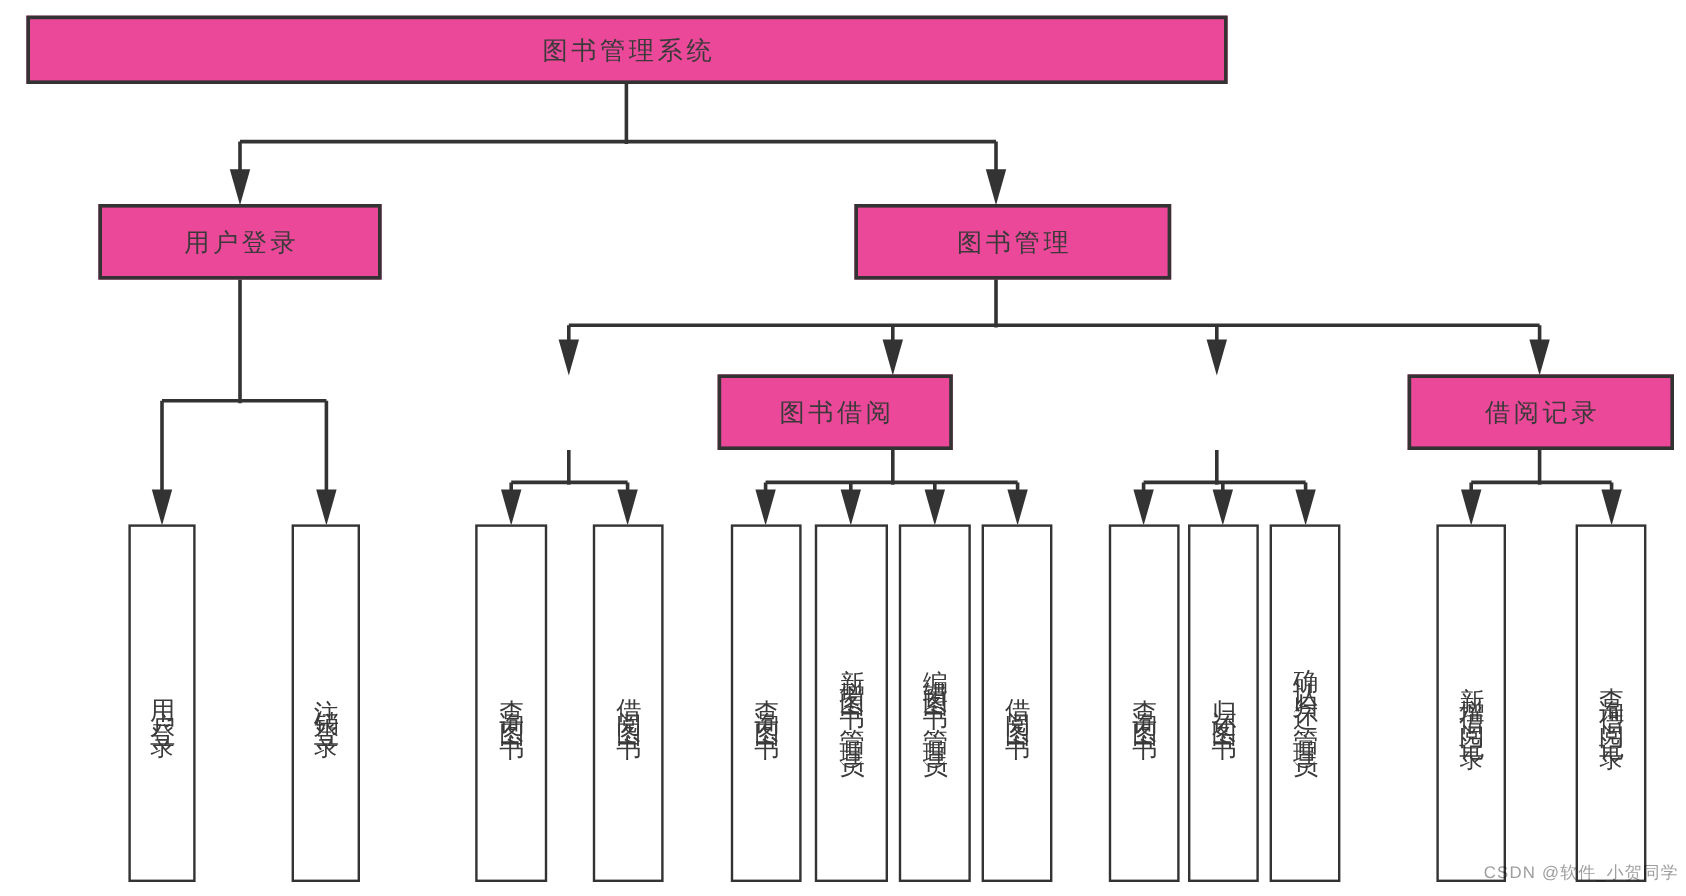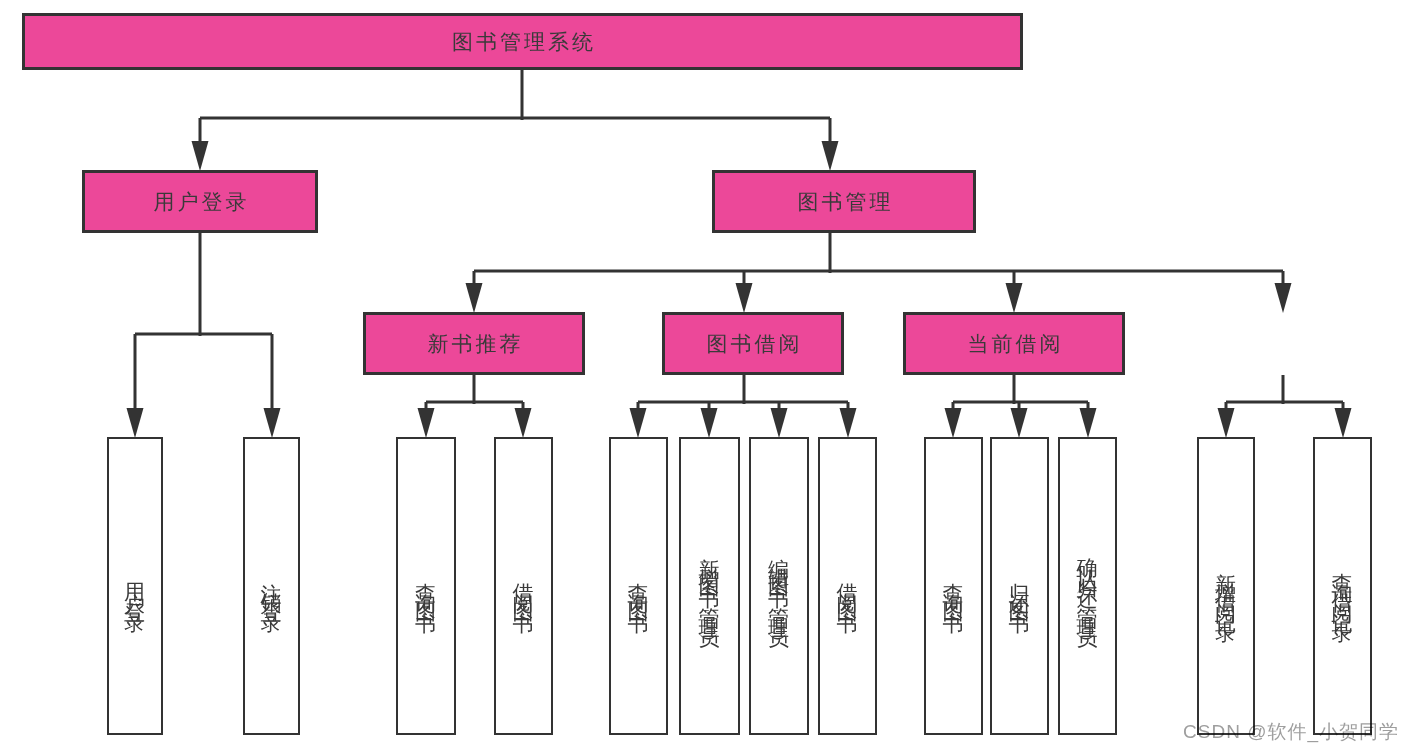--- a/index.html
+++ b/index.html
@@ -46,21 +46,21 @@
     text-orientation:mixed;
     color:var(--text,#3a3a3a);
     font-size:21px;
     letter-spacing:10px;
     line-height:1;
     max-height:288px;
   }
   .watermark{
     position:absolute;
     top:719px;right:6px;
-    font-size:19px;
+    font-size:14px;
     color:var(--watermark,#9e9e9e);
     letter-spacing:1px;
     mix-blend-mode:multiply;
     white-space:nowrap;
   }
 </style>
 </head>
 <body>
 
 <div class="canvas">
@@ -121,23 +121,22 @@
     <use href="#ah" transform="translate(1088,438)"></use>
     <use href="#ah" transform="translate(1226,438)"></use>
     <use href="#ah" transform="translate(1343,438)"></use>
   </svg>
 
   <div class="node" style="left:22px;top:13px;width:1001px;height:57px;">图书管理系统</div>
 
   <div class="node" style="left:82px;top:170px;width:236px;height:63px;">用户登录</div>
   <div class="node" style="left:712px;top:170px;width:264px;height:63px;">图书管理</div>
 
-  <div class="node" style="left:363px;top:312px;width:222px;height:63px;">新书推荐</div>
-  <div class="node" style="left:662px;top:312px;width:182px;height:63px;">图书借阅</div>
-  <div class="node" style="left:903px;top:312px;width:222px;height:63px;">当前借阅</div>
+  <div class="node" style="left:598px;top:312px;width:196px;height:63px;">图书借阅</div>
+  <div class="node" style="left:1173px;top:312px;width:222px;height:63px;">借阅记录</div>
 
   <div class="leaf" style="left:107px;width:56px;">
     <span class="vlabel">用户登录</span>
   </div>
   <div class="leaf" style="left:243px;width:57px;">
     <span class="vlabel">注销登录</span>
   </div>
 
   <div class="leaf" style="left:396px;width:60px;">
     <span class="vlabel">查询图书</span>

